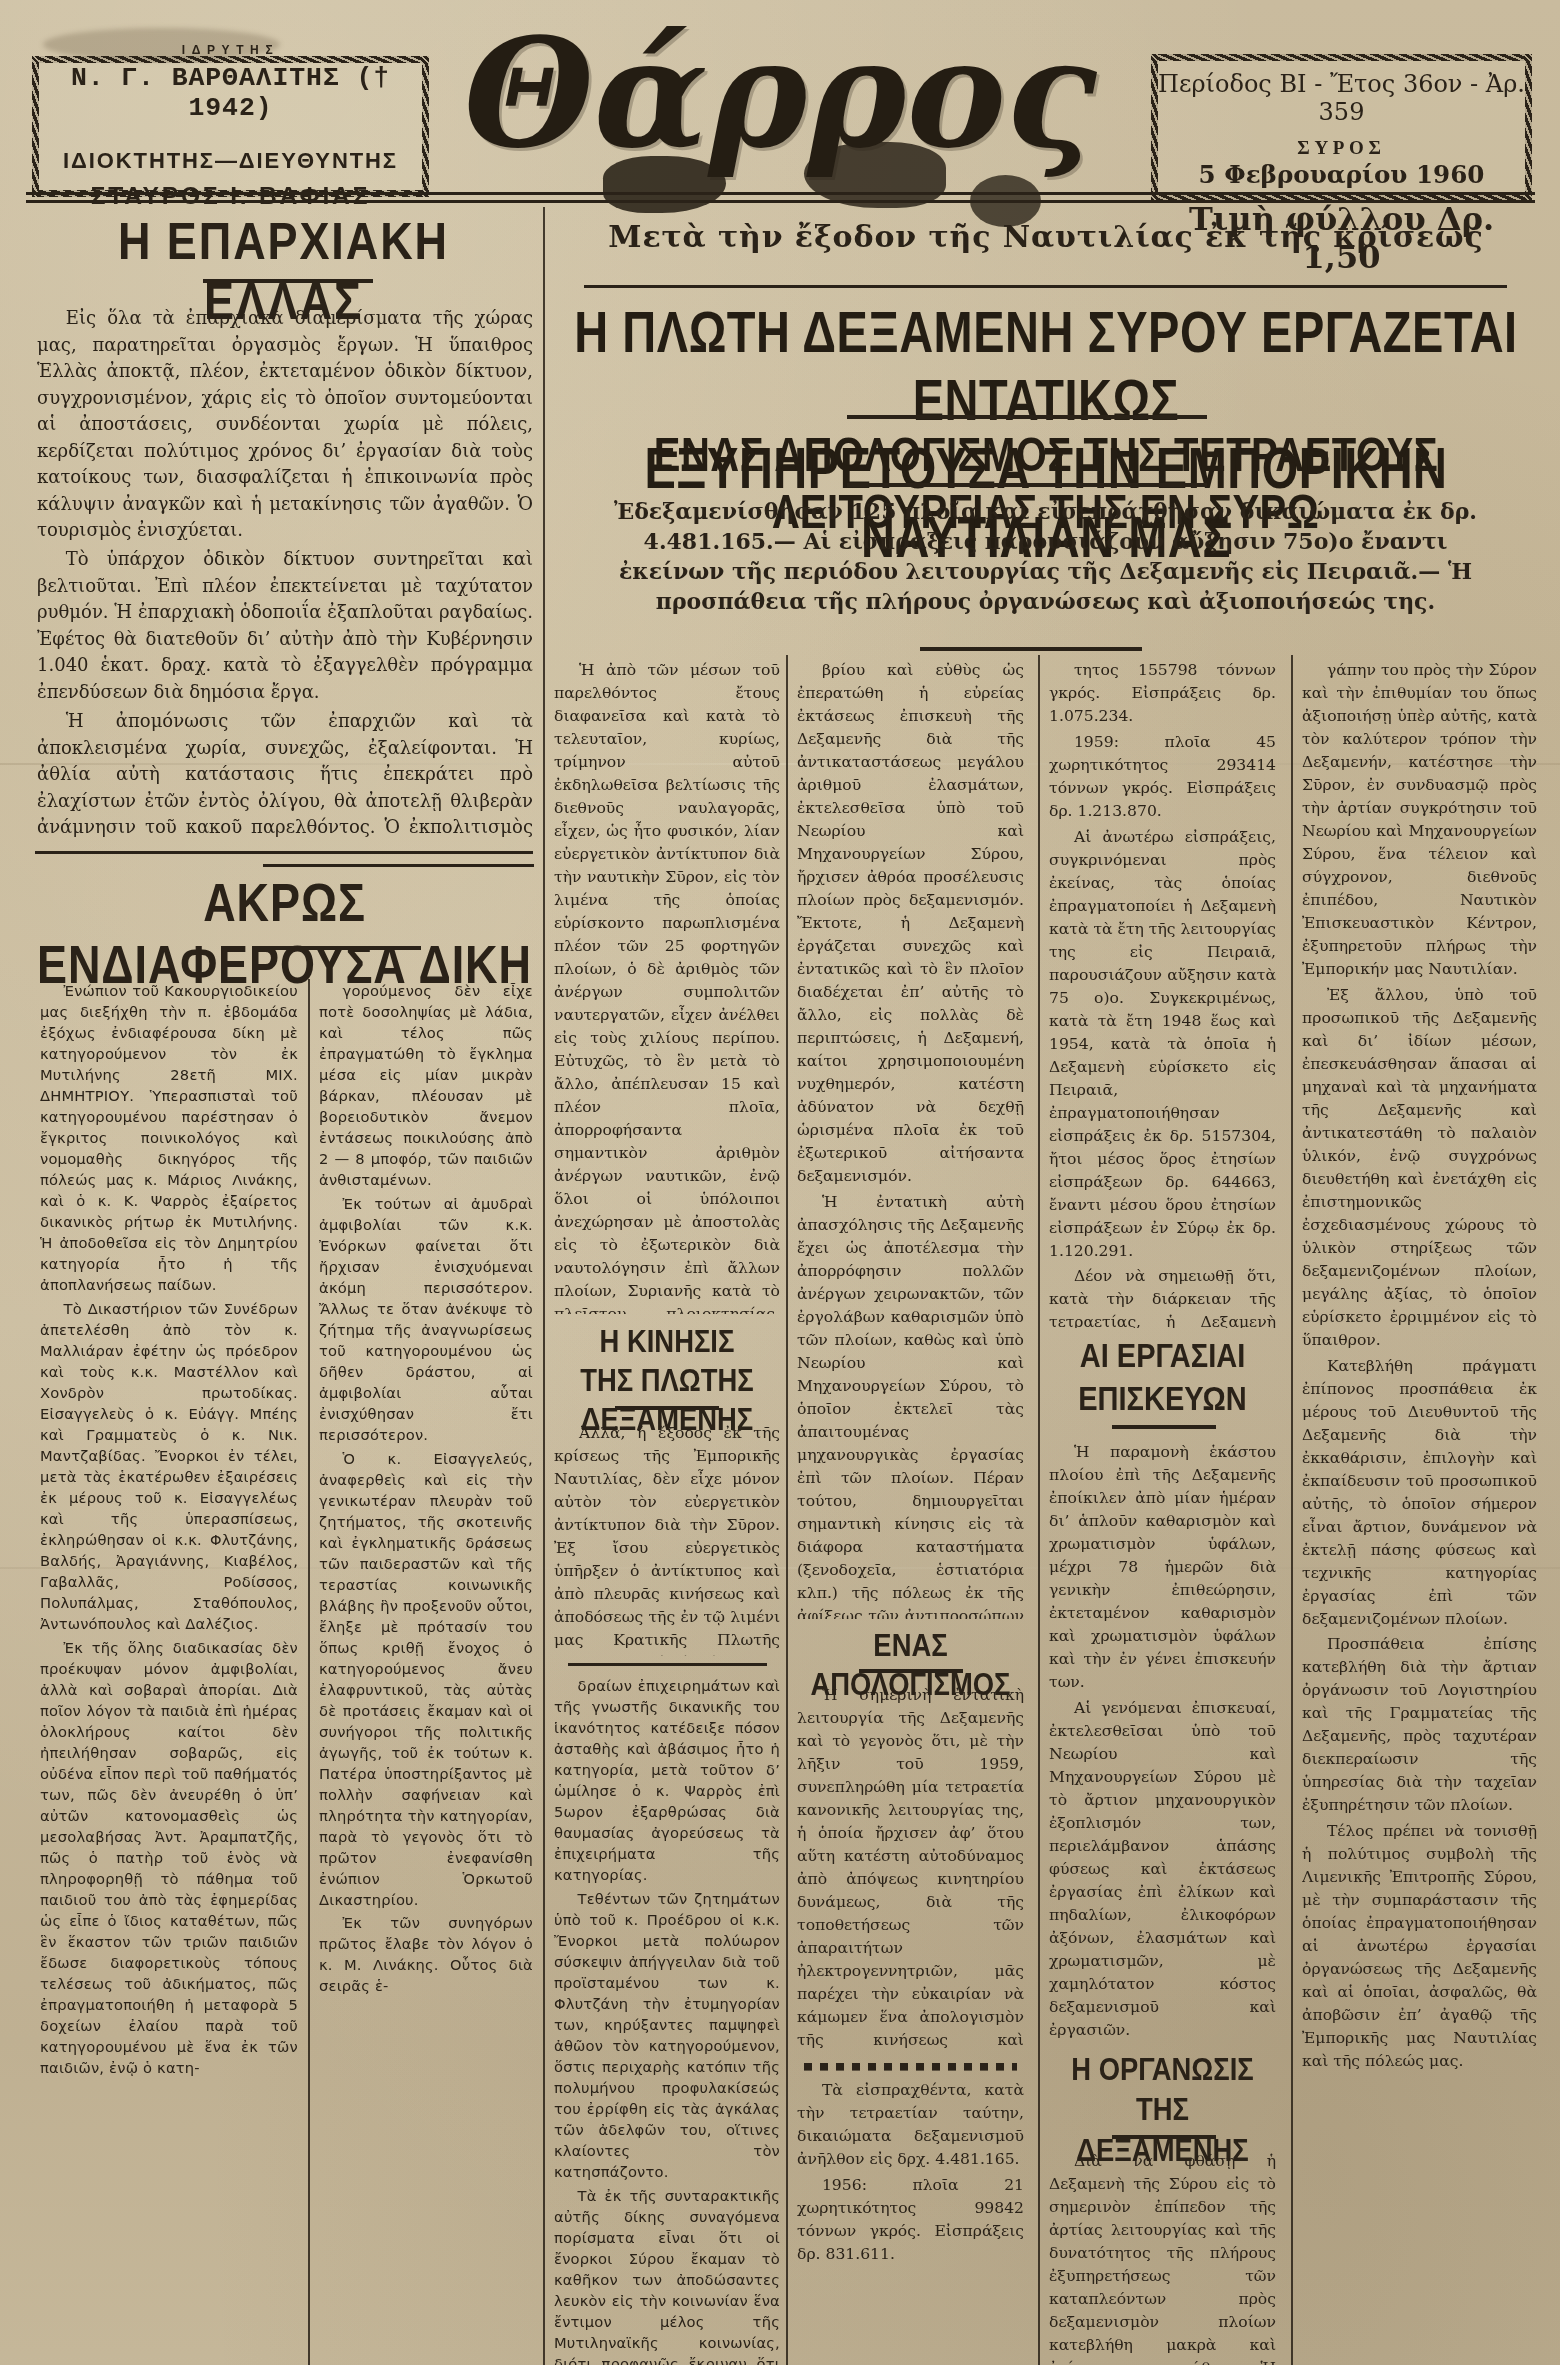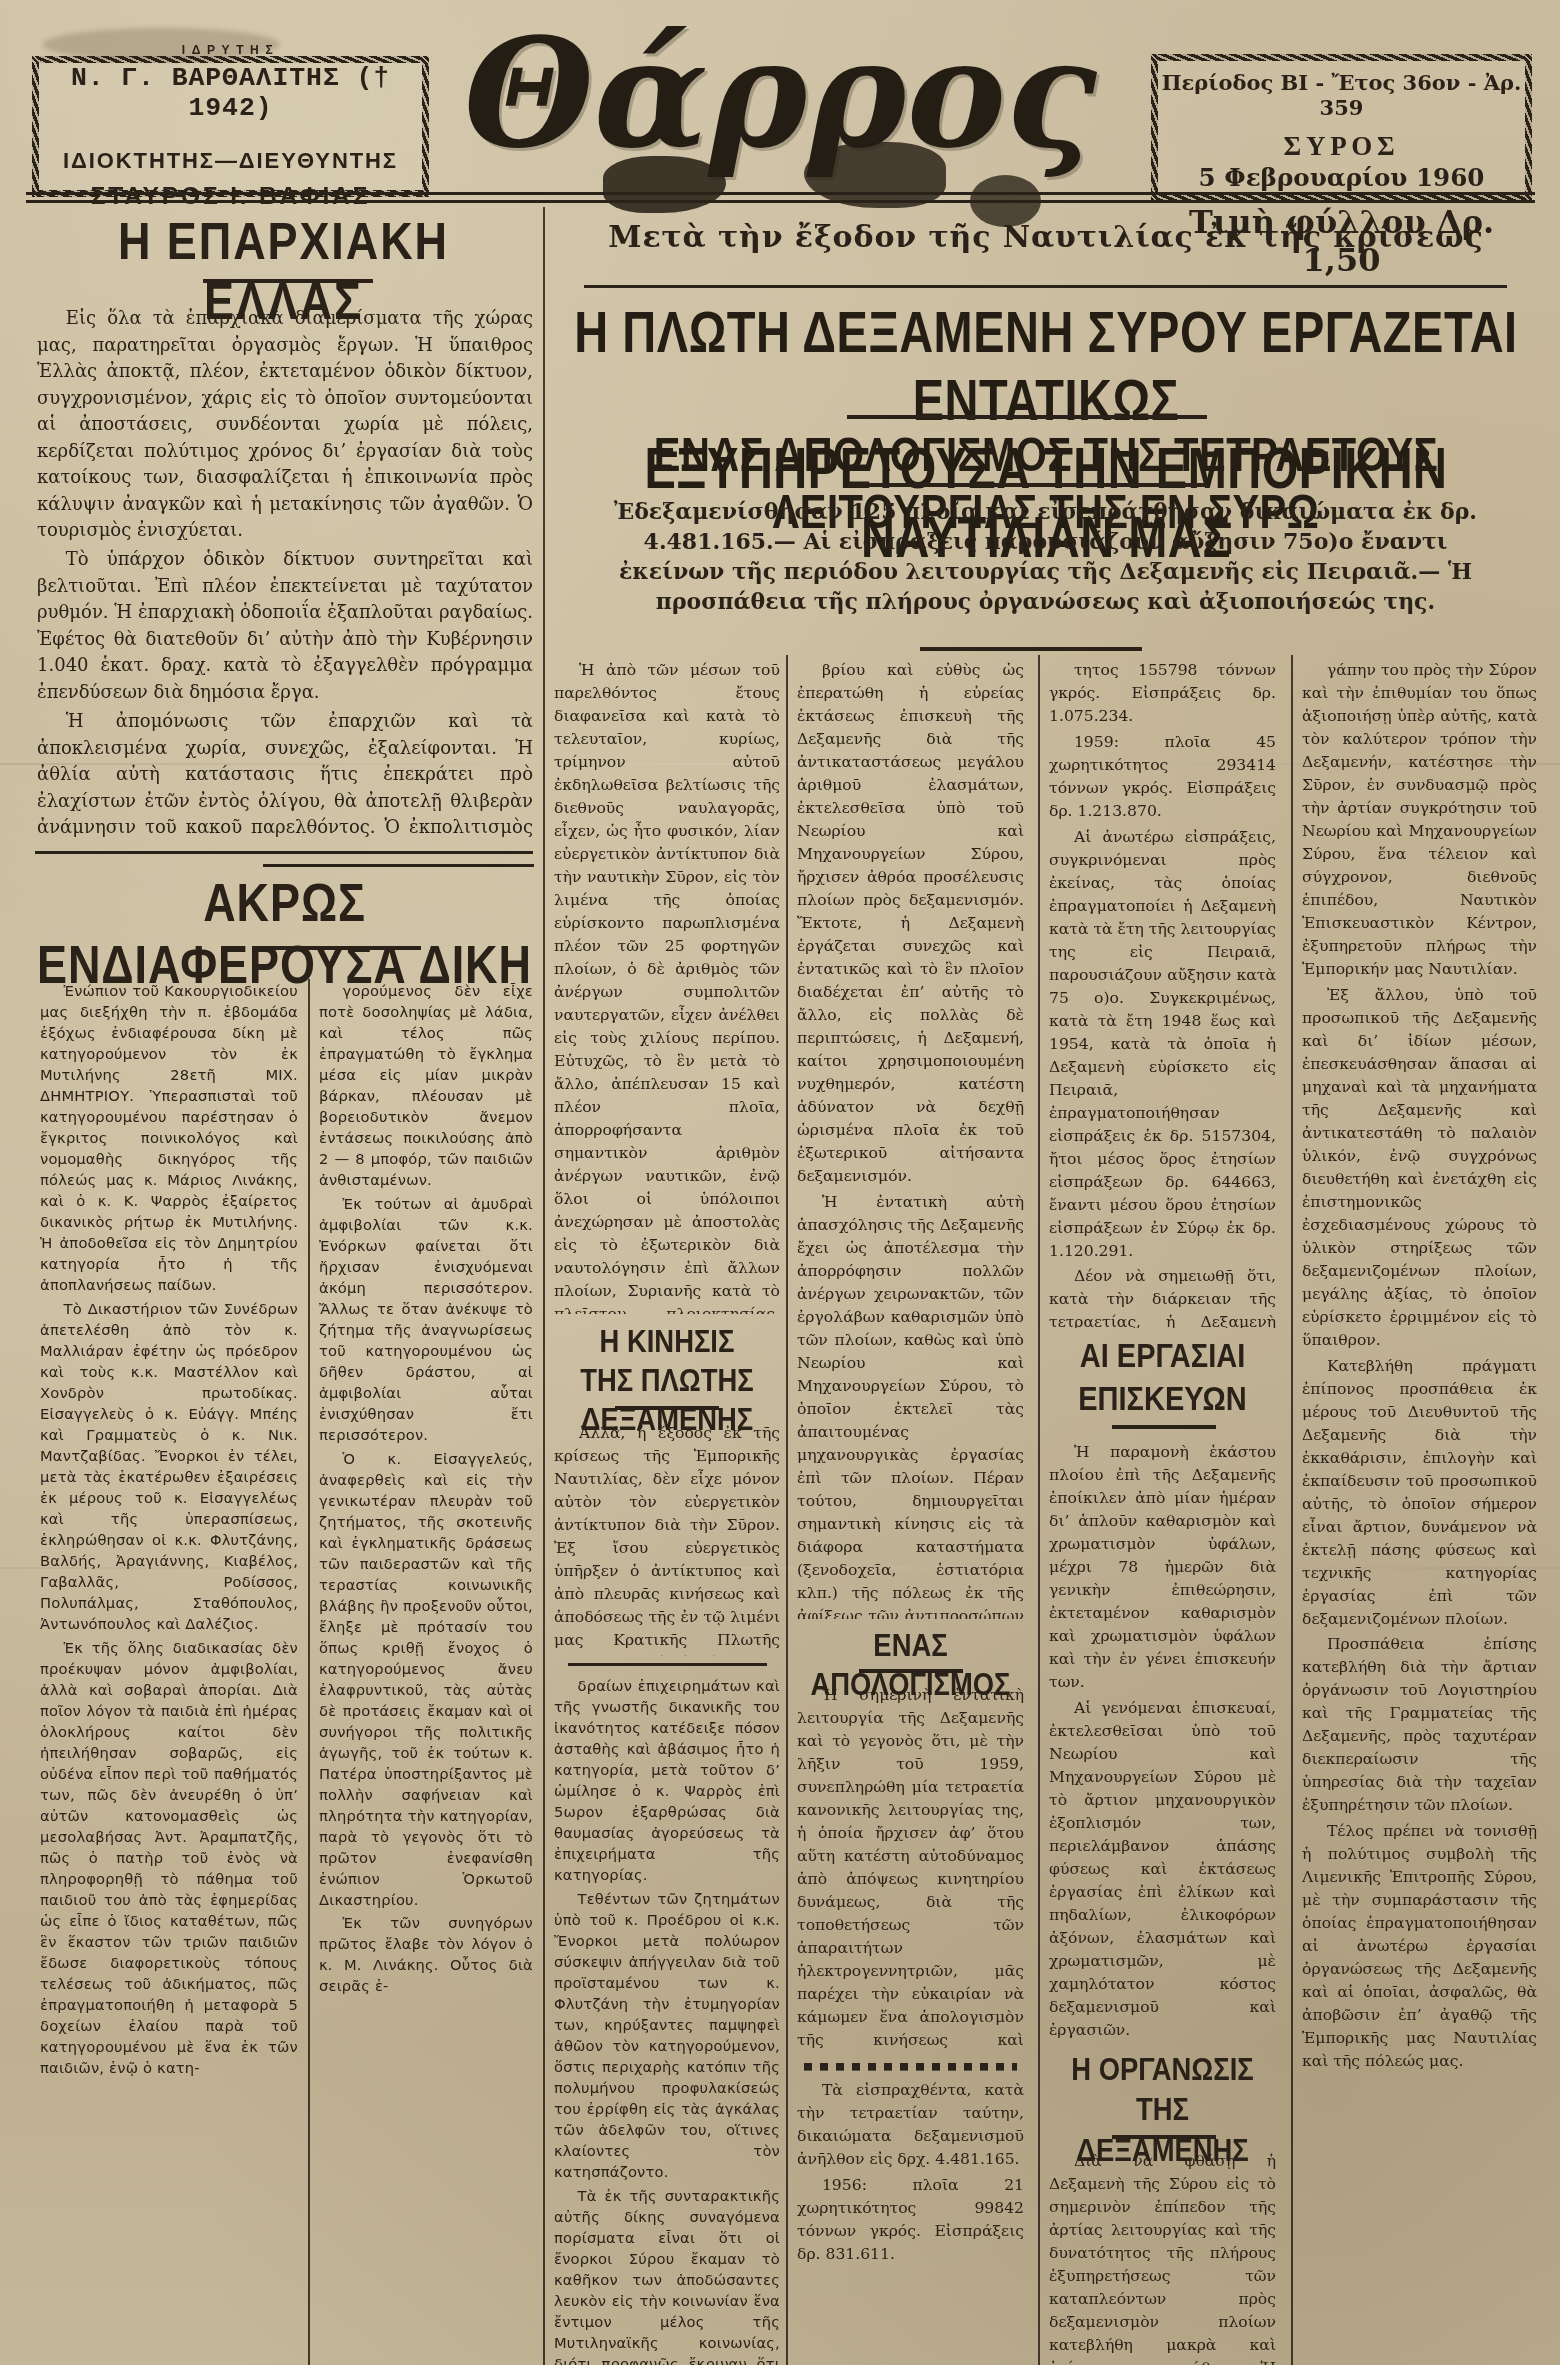--- a/index.html
+++ b/index.html
@@ -22,23 +22,23 @@
   .founder-label{font-family:"Liberation Sans",sans-serif;font-weight:bold;font-size:12px;letter-spacing:6.6px;}
   .founder-name{font-family:Liberation Mono, monospace;font-weight:bold;font-size:26.5px;margin-top:6.6px;letter-spacing:0.9px;}
   .mb-rule{width:104px;height:3.3px;background:#2a2218;margin:12.3px 0;}
   .owner-label{font-family:"Liberation Sans",sans-serif;font-weight:bold;font-size:22px;letter-spacing:1.9px;}
   .owner-name{font-family:"Liberation Sans",sans-serif;font-weight:bold;font-size:24.6px;margin-top:8.5px;letter-spacing:2.8px;}
   .brand{position:absolute;left:464px;top:8.5px;width:625px;text-align:center;
          font-family:"DejaVu Serif",serif;font-style:italic;font-weight:bold;
          font-size:149px;line-height:170px;color:#241d13;
          text-shadow:2.8px 2.8px 0 rgba(42,34,24,.25);}
   .issuebox-row{width:100%;text-align:center;padding:7.6px 0;}
-  .issue-line{font-size:21px;font-weight:bold;}
+  .issue-line{font-size:24px;font-weight:normal;}
   .ib-rule{width:92%;height:3.3px;background:#2a2218;margin:1.9px auto;}
-  .city{font-family:"Liberation Serif",serif;font-weight:bold;font-size:27px;letter-spacing:4.7px;}
+  .city{font-family:"Liberation Serif",serif;font-weight:bold;font-size:19px;letter-spacing:4.7px;}
   .date{font-weight:bold;font-size:24.6px;}
   .price{font-weight:bold;font-size:32px;}
 
   .rule-h{position:absolute;background:#2a2218;}
   .rule-double{position:absolute;border-top:3.3px solid #2a2218;border-bottom:3.3px solid #2a2218;height:4.7px;background:transparent;}
   .vrule{position:absolute;width:2.4px;background:rgba(42,34,24,.85);}
 
   
   .ed-title{position:absolute;left:35px;top:212px;width:497px;text-align:center;
             font-family:"Liberation Sans",sans-serif;font-weight:bold;font-size:45px;letter-spacing:1.9px;transform:scaleY(1.15);transform-origin:top;}

